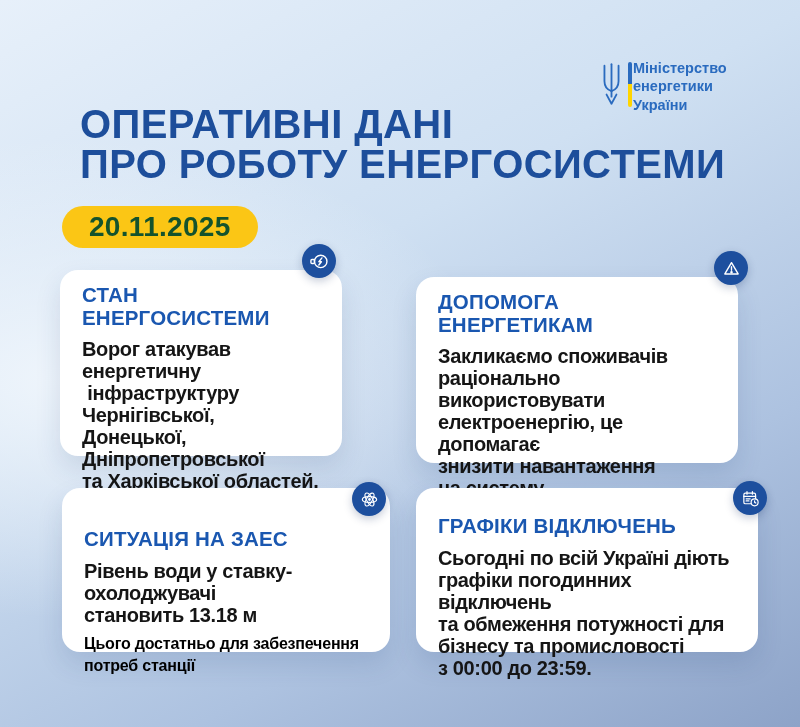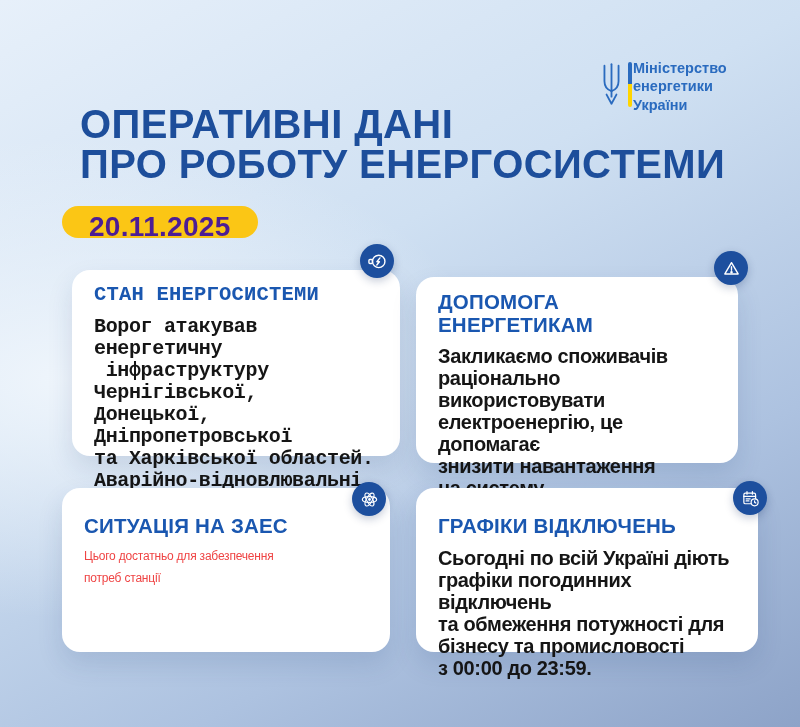--- a/index.html
+++ b/index.html
@@ -16,37 +16,37 @@
   
   .logo{position:absolute;left:596px;top:57px;display:flex;align-items:flex-start;gap:1px;}
   .logo .trident{flex:0 0 auto;}
   .logo-bar{width:4px;height:45px;margin-top:5px;border-radius:2px;
     background:linear-gradient(to bottom,#2a6bbf 0 50%, #ffd500 50% 100%);}
   .logo-text{color:#2a6bbf;font-size:14.5px;font-weight:700;line-height:1.26;white-space:pre-line;margin-top:2px;}
 
   
   .title{position:absolute;left:80px;top:104px;color:#1d4e9b;font-weight:800;
     font-size:40px;line-height:40px;letter-spacing:0.4px;}
-  .date-pill{position:absolute;left:62px;top:206px;height:32px;line-height:42px;
+  .date-pill{position:absolute;left:62px;top:206px;height:42px;line-height:42px;
     background:#fbc615;border-radius:24px;padding:0 27px;
-    color:#4c1d95;font-size:28px;font-weight:800;letter-spacing:0.3px;}
+    color:#14532d;font-size:28px;font-weight:800;letter-spacing:0.3px;}
 
   
   .card{position:absolute;background:#ffffff;border-radius:18px;
     box-shadow:0 12px 26px rgba(27,56,112,0.13);
     padding:14px 22px 0 22px;box-sizing:border-box;}
-  .card1{left:72px;top:270px;width:328px;height:186px;font-family:Liberation Mono, monospace;}
+  .card1{left:60px;top:270px;width:282px;height:186px;}
   .card2{left:416px;top:277px;width:322px;height:186px;}
-  .card3{left:62px;top:488px;width:328px;height:164px;padding-top:27px;}
+  .card3{left:62px;top:488px;width:328px;height:164px;padding-top:40px;}
   .card4{left:416px;top:488px;width:342px;height:164px;padding-top:27px;}
 
   .card h2{margin:0;color:#1a57b0;font-size:20.5px;font-weight:800;letter-spacing:0.2px;line-height:1.1;}
   .card .body{margin-top:9px;color:#151515;font-size:20px;font-weight:700;
     line-height:22px;letter-spacing:-0.35px;white-space:pre-line;}
-  .card .note{margin-top:7px;color:#ef4444;font-size:12px;font-weight:400;
+  .card .note{margin-top:7px;color:#000000;font-size:16px;font-weight:700;
     line-height:22px;letter-spacing:-0.2px;white-space:pre-line;}
 
   
   .badge{position:absolute;width:34px;height:34px;border-radius:50%;
     background:#1d4f9e;display:flex;align-items:center;justify-content:center;
     box-shadow:0 3px 8px rgba(20,45,95,0.25);}
   .card1 .badge{top:-26px;right:6px;}
   .card2 .badge{top:-26px;right:-10px;}
   .card3 .badge{top:-6px;right:4px;}
   .card4 .badge{top:-7px;right:-9px;}
@@ -113,20 +113,22 @@
   <div class="card card3">
     <div class="badge">
       <svg width="21" height="21" viewBox="0 0 24 24" fill="none" stroke="#ffffff" stroke-width="1.3" stroke-linecap="round">
         <ellipse cx="12" cy="12" rx="8.2" ry="3.3"></ellipse>
         <ellipse cx="12" cy="12" rx="8.2" ry="3.3" transform="rotate(60 12 12)"></ellipse>
         <ellipse cx="12" cy="12" rx="8.2" ry="3.3" transform="rotate(-60 12 12)"></ellipse>
         <circle cx="12" cy="12" r="1.6" fill="#ffffff" stroke="none"></circle>
       </svg>
     </div>
     <h2>СИТУАЦІЯ НА ЗАЕС</h2>
+    <div class="body">Рівень води у ставку-охолоджувачі
+становить 13.18 м</div>
     <div class="note">Цього достатньо для забезпечення
 потреб станції</div>
   </div>
 
   <div class="card card4">
     <div class="badge">
       <svg width="21" height="21" viewBox="0 0 24 24" fill="none" stroke="#ffffff" stroke-width="1.4" stroke-linecap="round" stroke-linejoin="round">
         <rect x="4.4" y="5.8" width="13.4" height="12.2" rx="1.8"></rect>
         <path d="M4.4 9.6 H17.8"></path>
         <path d="M8 4.2 V7"></path>

